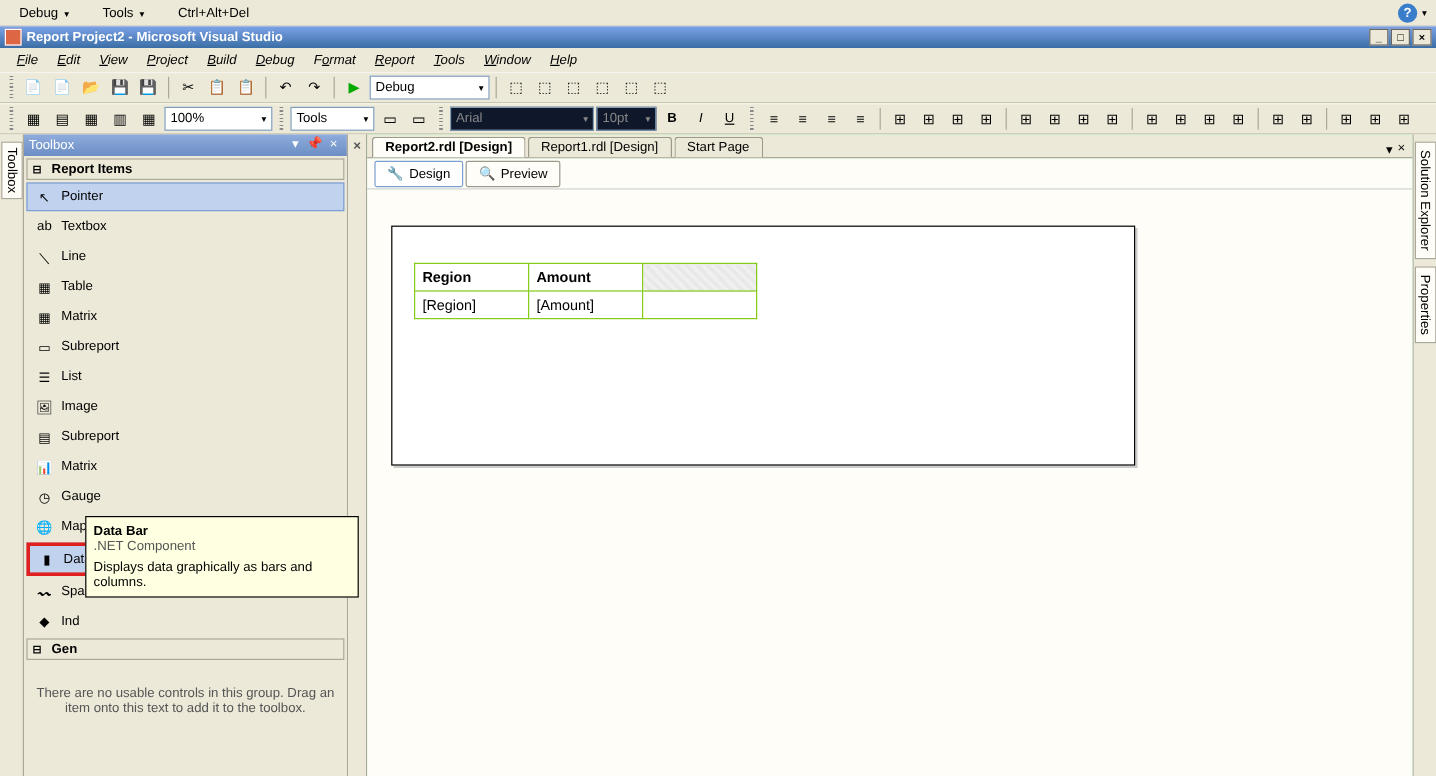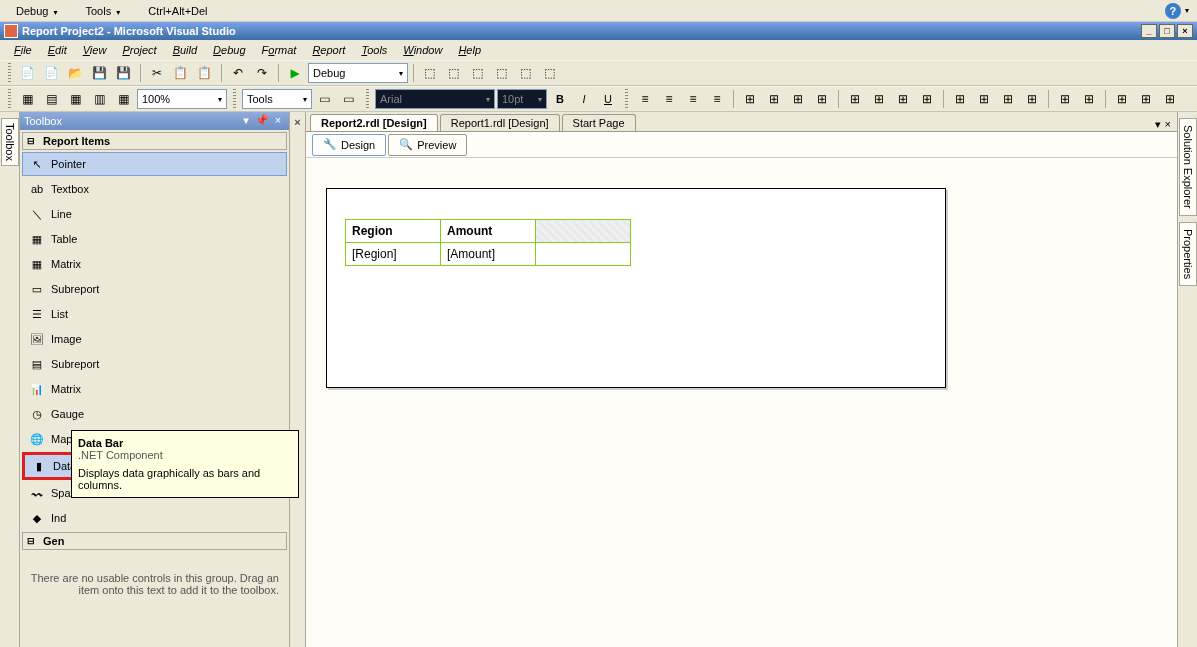--- a/index.html
+++ b/index.html
@@ -44,21 +44,21 @@
 .panel-header { height: 18px; background: linear-gradient(to bottom, #8facdc, #6b8ec4); color: #fff; display: flex; align-items: center; padding: 0 4px; font-size: 11px; }
 .panel-header .panel-btns { margin-left: auto; display: flex; gap: 2px; }
 .panel-header .pbtn { width: 14px; height: 14px; text-align: center; line-height: 12px; color: #fff; }
 .toolbox-body { flex: 1; background: #ece9d8; overflow: hidden; }
 .tbx-group-header { background: #ece9d8; border: 1px solid #aca899; padding: 2px 4px; font-weight: bold; margin: 2px; display: flex; align-items: center; }
 .tbx-group-header .collapse { width: 12px; margin-right: 4px; font-size: 9px; }
 .tbx-item { display: flex; align-items: center; padding: 3px 6px; margin: 1px 2px; border: 1px solid transparent; }
 .tbx-item.selected { background: #c1d2ee; border: 1px solid #7c9fd3; }
 .tbx-item.highlighted { background: #c1d2ee; border: 3px solid #e02020; }
 .tbx-item .icon { width: 16px; height: 16px; margin-right: 6px; display: flex; align-items: center; justify-content: center; font-size: 11px; }
-.tbx-empty { color: #555; text-align: right; padding: 20px 10px; }
+.tbx-empty { color: #555; text-align: center; padding: 20px 10px; }
 
 
 .close-strip { width: 16px; background: #ece9d8; border-right: 1px solid #aca899; display: flex; align-items: flex-start; justify-content: center; padding-top: 4px; }
 .close-x { font-weight: bold; color: #555; }
 
 
 .designer { flex: 1; background: #86efac; display: flex; flex-direction: column; position: relative; }
 .doc-tabs { height: 20px; display: flex; align-items: flex-end; background: #ece9d8; border-bottom: 1px solid #9c9a8c; padding-left: 4px; }
 .doc-tab { padding: 2px 10px; border: 1px solid #9c9a8c; border-bottom: none; margin-right: 2px; background: #ece9d8; border-radius: 3px 3px 0 0; }
 .doc-tab.active { background: #fefdf7; font-weight: bold; }

